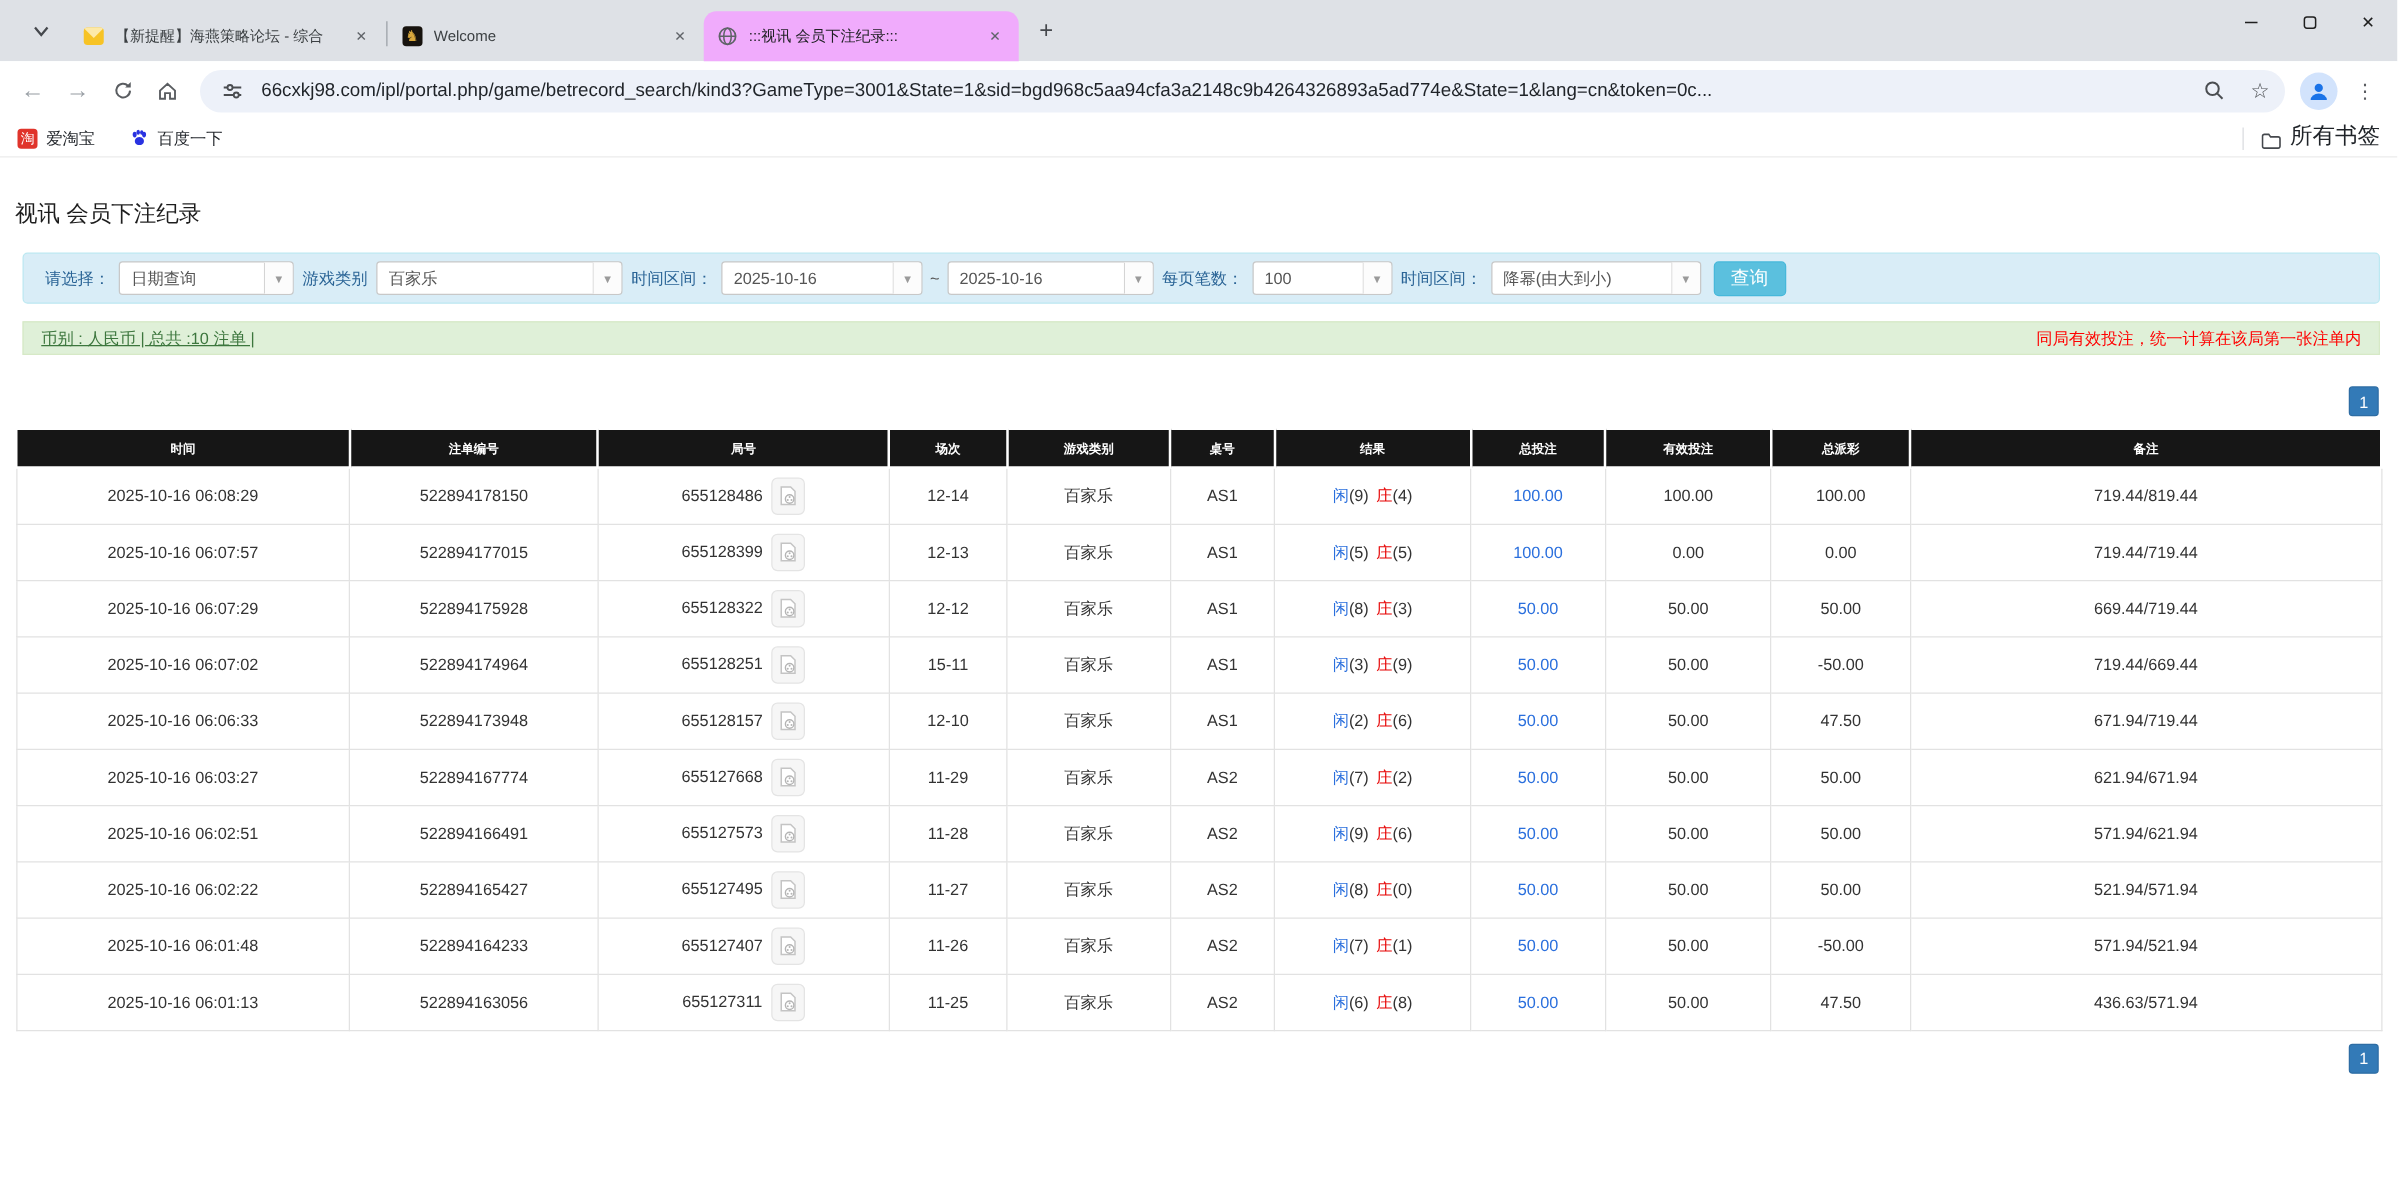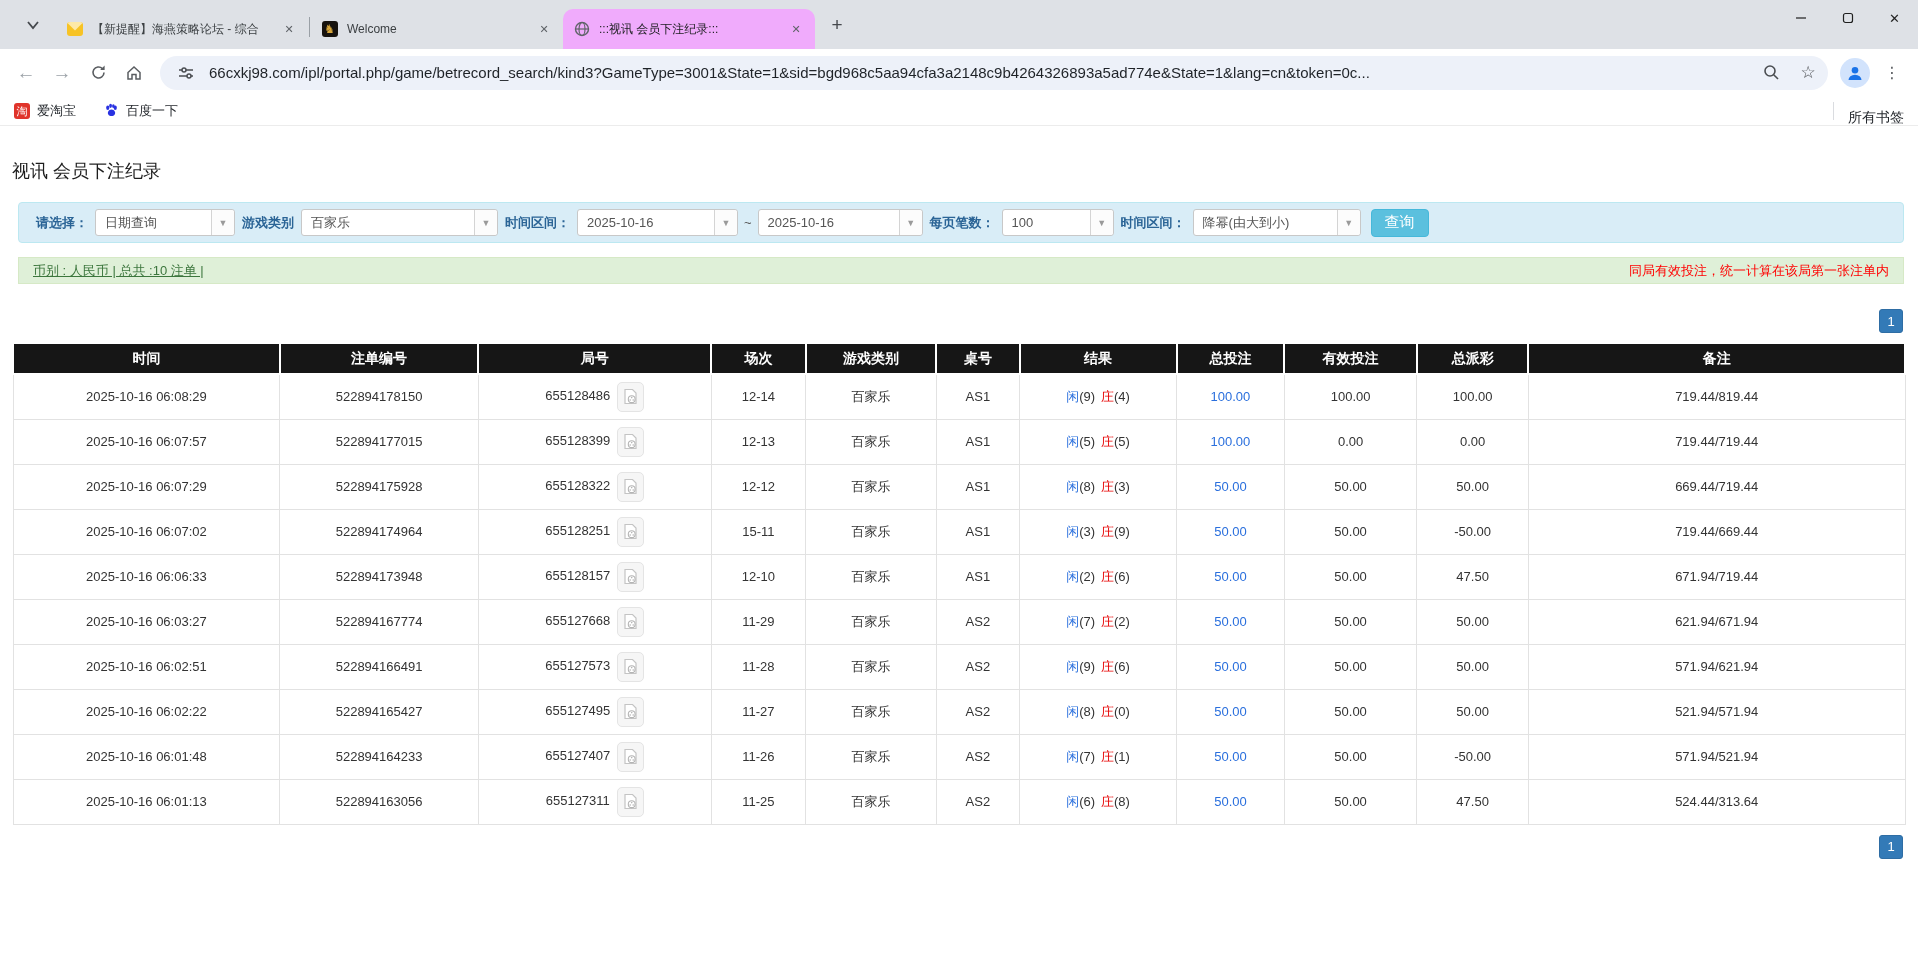--- a/index.html
+++ b/index.html
@@ -32,38 +32,38 @@
   .toolbar{height:47px;background:#fff;display:flex;align-items:center;padding:0 8px;}
   .nav-icon{width:36px;height:36px;border-radius:50%;display:flex;align-items:center;justify-content:center;color:#5a5d61;font-size:19px;flex:0 0 36px;}
   .nav-icon.dis{color:#9aa0a6;}
   .omnibox{flex:1;height:34px;background:#edf1f9;border-radius:17px;display:flex;align-items:center;padding:0 6px 0 12px;margin:0 8px;gap:9px;min-width:0;}
   .omni-url{flex:1;font-size:15px;color:#1f2328;white-space:nowrap;overflow:hidden;min-width:0;}
   .omni-ic{width:28px;height:28px;display:flex;align-items:center;justify-content:center;color:#4a4d51;flex:0 0 28px;}
   .avatar{width:30px;height:30px;border-radius:50%;background:#d2e3fc;display:flex;align-items:center;justify-content:center;margin:0 4px;flex:0 0 30px;}
   .bookmarks{height:30px;background:#fff;display:flex;align-items:center;padding:0 14px;border-bottom:1px solid #ececec;}
   .bookmark{display:flex;align-items:center;gap:7px;font-size:13px;color:#1f2328;margin-right:28px;}
   .bm-taobao{width:16px;height:16px;background:#e0342b;border-radius:3px;color:#fff;font-size:11px;line-height:16px;text-align:center;}
-  .bm-all{margin-left:auto;display:flex;align-items:flex-end;gap:7px;font-size:14px;color:#1f2328;padding-left:14px;border-left:1px solid #dadce0;height:18px;flex-direction:column;}
+  .bm-all{margin-left:auto;display:flex;align-items:flex-end;gap:7px;font-size:18px;color:#1f2328;padding-left:14px;border-left:1px solid #dadce0;height:18px;}
   
   .page-title{margin:33px 0 0 12px;font-size:18px;color:#1d1d1d;}
   .filterbar{margin:19px 14px 0 18px;background:var(--filter-bg);border:1px solid var(--filter-border);border-radius:4px;height:41px;display:flex;align-items:center;padding:0 10px;font-size:13px;color:var(--filter-text);}
-  .flabel{font-weight:bold;margin:0 7px;white-space:nowrap;}
+  .flabel{font-weight:normal;margin:0 7px;white-space:nowrap;}
   .tilde{margin:0 6px;color:#555;}
   .select{height:27px;background:#fff;border:1px solid #c8c8c8;border-radius:3px;display:flex;align-items:center;font-size:13px;color:#555;}
   .select .val{padding:0 9px;flex:1;white-space:nowrap;overflow:hidden;}
   .select .caret{width:23px;align-self:stretch;border-left:1px solid #d4d4d4;display:flex;align-items:center;justify-content:center;color:#9a9a9a;font-size:9px;background:#fcfcfc;border-radius:0 3px 3px 0;}
   .search-btn{margin-left:10px;height:28px;padding:0 13px;background:var(--btn);color:#fff;border:1px solid #46b8da;border-radius:4px;font-size:15px;display:flex;align-items:center;}
   .greenbar{margin:14px 14px 0 18px;background:var(--green-bg);border:1px solid var(--green-border);height:27px;display:flex;align-items:center;justify-content:space-between;padding:0 14px;font-size:13px;}
   .greenbar .gb-left{color:var(--green-text);text-decoration:underline;}
   .greenbar .gb-right{color:var(--neg);}
   .pager{display:flex;justify-content:flex-end;margin:25px 15px 9px 0;}
   .pager.bottom{margin:10px 15px 0 0;}
   .page-btn{min-width:24px;height:24px;background:var(--accent);border:1px solid #2e6da4;color:#fff;display:flex;align-items:center;justify-content:center;font-size:13px;border-radius:3px;}
   table.bets{width:1894px;margin:0 12px;border-collapse:collapse;table-layout:fixed;}
-  table.bets th{background:var(--thead);color:#fff;font-size:14px;font-weight:bold;height:31px;border:2px solid #fff;padding:0 2px;}
+  table.bets th{background:var(--thead);color:#fff;font-size:10px;font-weight:bold;height:31px;border:2px solid #fff;padding:0 2px;}
   table.bets td{border:1px solid #e2e2e2;text-align:center;font-size:13px;color:#333;height:45px;padding:0 4px;}
   table.bets tfoot td{background:var(--tfoot);color:#fff;height:32px;border:2px solid #fff;font-size:13px;}
   .link-blue{color:var(--link);text-decoration:none;}
   .res-p{color:var(--link);} .res-b{color:var(--red);margin-left:6px;}
   .neg{color:var(--neg);}
   .vid-btn{display:inline-flex;width:27px;height:30px;background:#f6f6f6;border:1px solid #e4e4e4;border-radius:5px;margin-left:7px;align-items:center;justify-content:center;vertical-align:middle;}
 </style>
 </head>
 <body>
 
@@ -457,21 +457,21 @@
               <circle cx="10.2" cy="12" r="0.8" fill="#b5b5b5"></circle>
             </svg>
           </span></td>
         <td>11-25</td>
         <td>百家乐</td>
         <td>AS2</td>
         <td><span class="res-p">闲</span><span>(6)</span><span class="res-b">庄</span><span>(8)</span></td>
         <td><a class="link-blue" href="#">50.00</a></td>
         <td>50.00</td>
         <td>47.50</td>
-        <td>524.44/313.64</td>
+        <td>436.63/571.94</td>
       </tr>
     </tbody>
   <tfoot id="rows-foot">
     </tfoot>
 </table>
 
 <div class="pager bottom">
   <div class="page-btn">1</div>
 </div>
 

